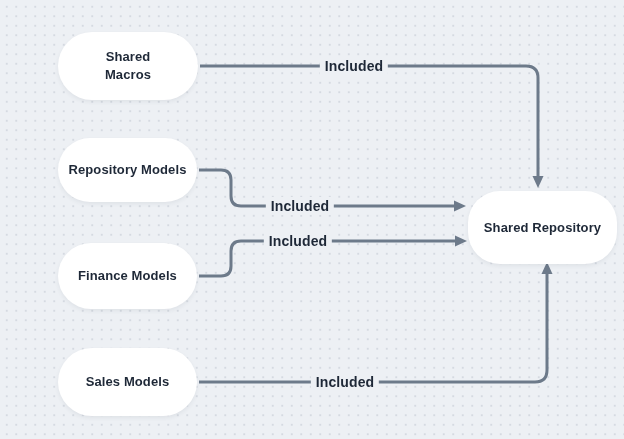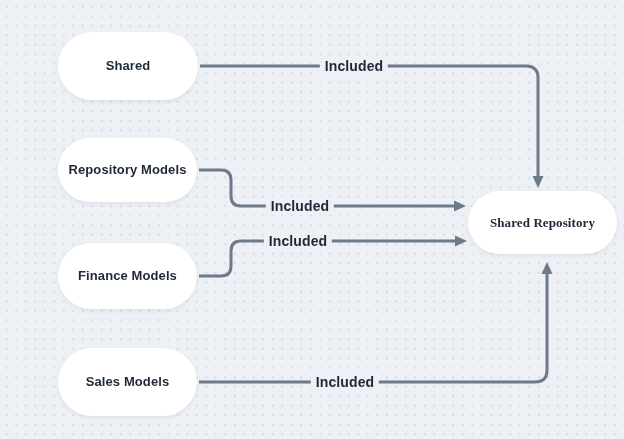--- a/index.html
+++ b/index.html
@@ -43,21 +43,21 @@
     color: #1e2837;
     font-size: 13px;
     font-weight: 600;
     line-height: 18px;
     letter-spacing: 0.1px;
   }
   .n-shared   { left: 58px;  top: 32px;  width: 140px; height: 68px; border-radius: 34px; text-align: center; }
   .n-marketing{ left: 58px;  top: 138px; width: 139px; height: 64px; border-radius: 32px; }
   .n-finance  { left: 58px;  top: 243px; width: 139px; height: 66px; border-radius: 33px; }
   .n-sales    { left: 58px;  top: 348px; width: 139px; height: 68px; border-radius: 34px; }
-  .n-repo     { left: 468px; top: 191px; width: 149px; height: 63px; border-radius: 32px; font-family: Liberation Serif, serif; }
+  .n-repo     { left: 468px; top: 191px; width: 149px; height: 73px; border-radius: 32px; }
   .node .line { display: block; }
   .edge-label {
     position: absolute;
     transform: translate(-50%, -50%);
     background: #edf0f4;
     color: #1e2837;
     font-size: 14px;
     font-weight: 600;
     letter-spacing: 0.1px;
     padding: 1px 5px;
@@ -92,20 +92,21 @@
 
     <g>
       <path d="M 199 382 H 535 Q 547 382 547 370 V 274"></path>
       <polygon points="541.5,274 552.5,274 547,262"></polygon>
     </g>
   </svg>
 
   <div class="node n-shared">
     <div>
       <span class="line">Shared</span>
+      <span class="line">Macros</span>
     </div>
   </div>
 
   <div class="node n-marketing">
     <span>Repository Models</span>
   </div>
 
   <div class="node n-finance">
     <span>Finance Models</span>
   </div>

